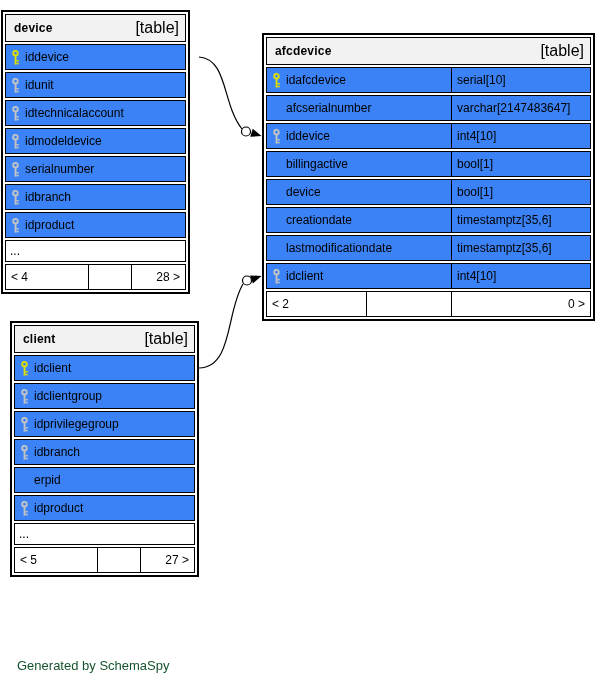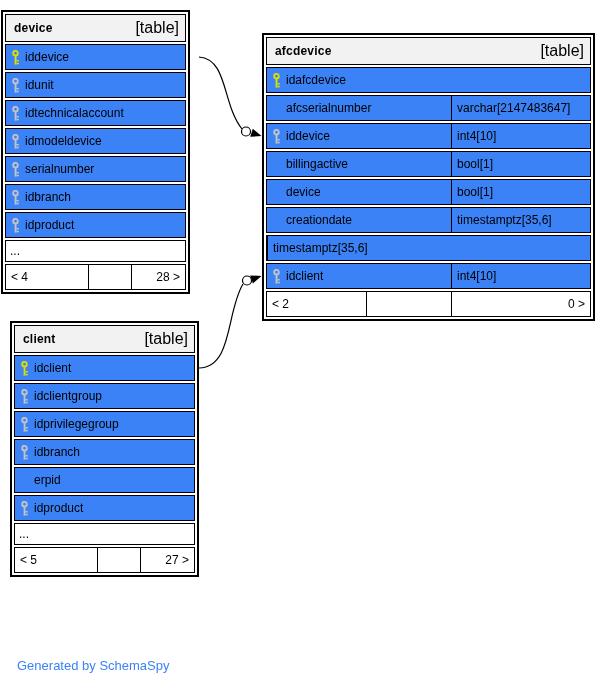--- a/index.html
+++ b/index.html
@@ -88,21 +88,21 @@
   .foot-narrow .fm{flex:0 0 43px;}
   .foot-wide .fl{flex:0 0 99px;}
   .foot-wide .fm{flex:0 0 85px;}
 
   .connector-layer{
     position:absolute;left:0;top:0;width:613px;height:688px;
     pointer-events:none;
   }
   .caption{
     position:absolute;left:17px;top:658px;
-    font-size:13px;color:#3b82f6;
+    font-size:13px;color:#14532d;
   }
 </style>
 </head>
 <body>
 
 <svg class="connector-layer" width="613" height="688" viewBox="0 0 613 688">
   <g>
     <path d="M 199,57 C 228,59 222,104 242,129" fill="none" stroke="#000" stroke-width="1.2"></path>
     <circle cx="246" cy="131.5" r="4.5" fill="#fff" stroke="#000" stroke-width="1.2"></circle>
     <polygon points="261.5,136 250.2,136.8 252.8,128.8" fill="#000"></polygon>
@@ -227,20 +227,21 @@
         <span class="keycell">
           <svg width="9" height="15" viewBox="0 0 9 15">
             <circle cx="4.5" cy="3.2" r="2.3" fill="none" stroke="#dede00" stroke-width="1.9"></circle>
             <rect x="3.6" y="5.4" width="1.9" height="9.2" fill="#dede00"></rect>
             <rect x="5.5" y="10" width="2.3" height="1.5" fill="#dede00"></rect>
             <rect x="5.5" y="12.8" width="2.3" height="1.5" fill="#dede00"></rect>
           </svg>
         </span>
         <span>idafcdevice</span>
       </span>
+      <span class="typecell">serial[10]</span>
     </div>
     <div class="row">
       <span class="namecell fixedw">
         <span class="keycell"></span>
         <span>afcserialnumber</span>
       </span>
       <span class="typecell">varchar[2147483647]</span>
     </div>
     <div class="row">
       <span class="namecell fixedw">
@@ -271,20 +272,24 @@
       <span class="typecell">bool[1]</span>
     </div>
     <div class="row">
       <span class="namecell fixedw">
         <span class="keycell"></span>
         <span>creationdate</span>
       </span>
       <span class="typecell">timestamptz[35,6]</span>
     </div>
     <div class="row">
+      <span class="namecell fixedw">
+        <span class="keycell"></span>
+        <span>lastmodificationdate</span>
+      </span>
       <span class="typecell">timestamptz[35,6]</span>
     </div>
     <div class="row">
       <span class="namecell fixedw">
         <span class="keycell">
           <svg width="9" height="15" viewBox="0 0 9 15">
             <circle cx="4.5" cy="3.2" r="2.3" fill="none" stroke="#c3c3c3" stroke-width="1.9"></circle>
             <rect x="3.6" y="5.4" width="1.9" height="9.2" fill="#c3c3c3"></rect>
             <rect x="5.5" y="10" width="2.3" height="1.5" fill="#c3c3c3"></rect>
             <rect x="5.5" y="12.8" width="2.3" height="1.5" fill="#c3c3c3"></rect>

